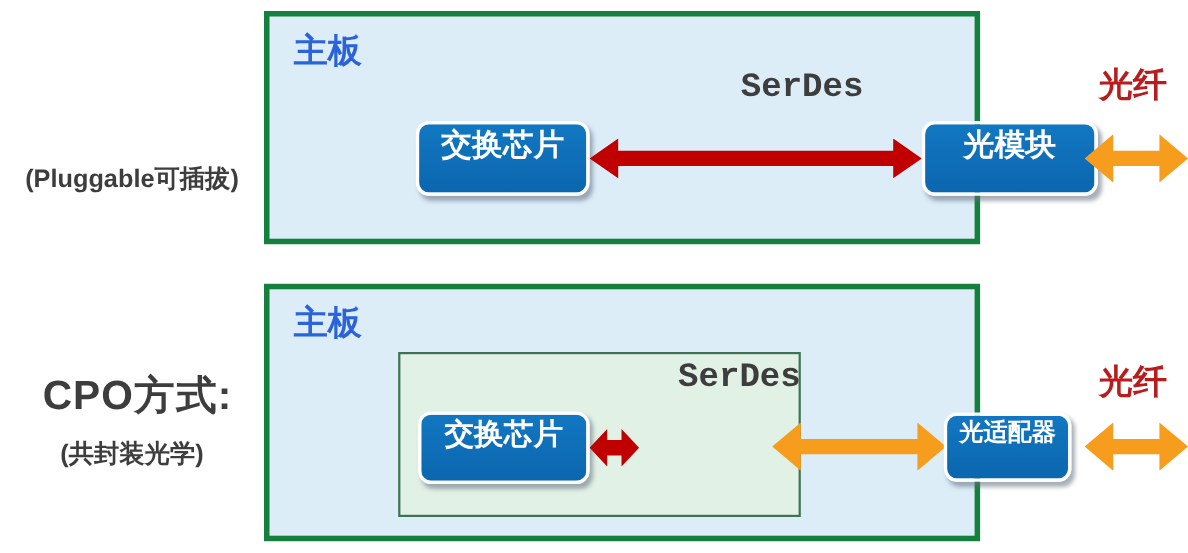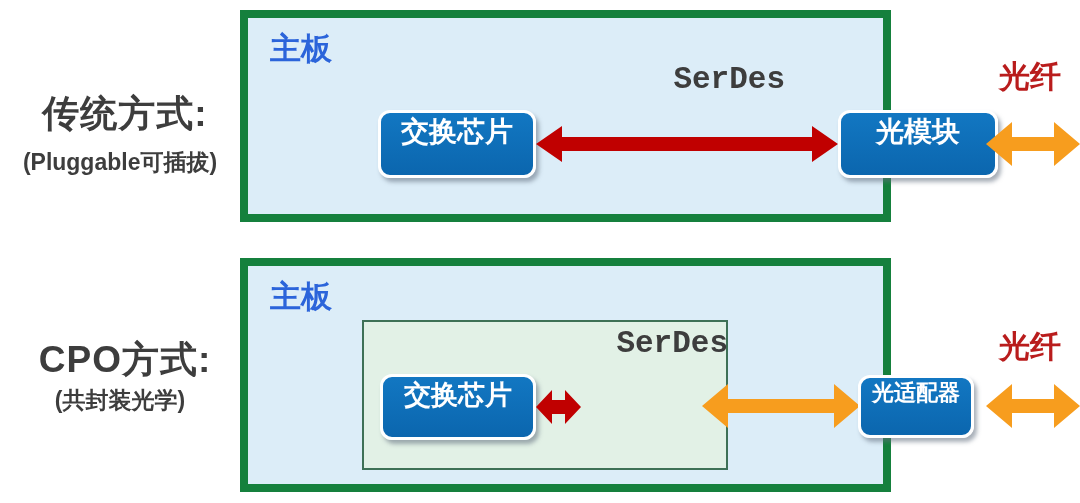--- a/index.html
+++ b/index.html
@@ -14,21 +14,21 @@
   .row-title{
     font-size:37px;font-weight:bold;color:#3d3d3d;
     text-align:center;line-height:1.1;letter-spacing:1px;
   }
   .row-subtitle{
     font-size:23px;font-weight:bold;color:#3d3d3d;
     text-align:center;line-height:1.1;
   }
   .board{
     background:#dcedf8;
-    border:8px solid #15803d;
+    border:5px solid #15803d;
     box-sizing:border-box;
   }
   .board-label{
     position:absolute;left:22px;top:10px;
     font-size:31px;font-weight:bold;color:#2b64da;
   }
   .serdes-label{
     font-size:31px;font-weight:bold;color:#3d3d3d;
     text-align:right;
     font-family:Liberation Mono, monospace;
@@ -58,21 +58,20 @@
   }
   .arrow-red{fill:#c00000;}
   .arrow-orange{fill:#f79d1e;}
   svg{display:block;}
 </style>
 </head>
 <body>
 
 <div id="canvas">
 
-  <div class="abs row-title" style="left:20px;top:94px;width:210px;">传统方式:</div>
   <div class="abs row-subtitle" style="left:0px;top:150px;width:240px;text-align:center;">(Pluggable可插拔)</div>
 
   <div class="abs board" style="left:240px;top:10px;width:651px;height:212px;">
     <div class="board-label">主板</div>
   </div>
 
   <div class="abs serdes-label" style="left:585px;top:62px;width:200px;">SerDes</div>
 
   <div class="abs chipbox fs28" style="left:378px;top:110px;width:158px;height:68px;">
     <span>交换芯片</span>
@@ -86,21 +85,21 @@
     <span>光模块</span>
   </div>
 
   <div class="abs fiber-label" style="left:980px;top:56px;width:100px;">光纤</div>
 
   <svg class="abs" style="left:986px;top:122px;" width="94" height="44" viewBox="0 0 94 44">
     <polygon class="arrow-orange" points="0,22 26,0 26,15 68,15 68,0 94,22 68,44 68,29 26,29 26,44"></polygon>
   </svg>
 
   <div class="abs row-title" style="left:20px;top:340px;width:210px;">CPO方式:</div>
-  <div class="abs row-subtitle" style="left:0px;top:388px;width:240px;">(共封装光学)</div>
+  <div class="abs row-subtitle" style="left:0px;top:400px;width:240px;">(共封装光学)</div>
 
   <div class="abs board" style="left:240px;top:258px;width:651px;height:234px;">
     <div class="board-label">主板</div>
   </div>
 
   <div class="abs green-zone" style="left:362px;top:320px;width:366px;height:150px;"></div>
 
   <div class="abs serdes-label" style="left:362px;top:326px;width:366px;">SerDes</div>
 
   <div class="abs chipbox fs27" style="left:380px;top:374px;width:156px;height:66px;">

